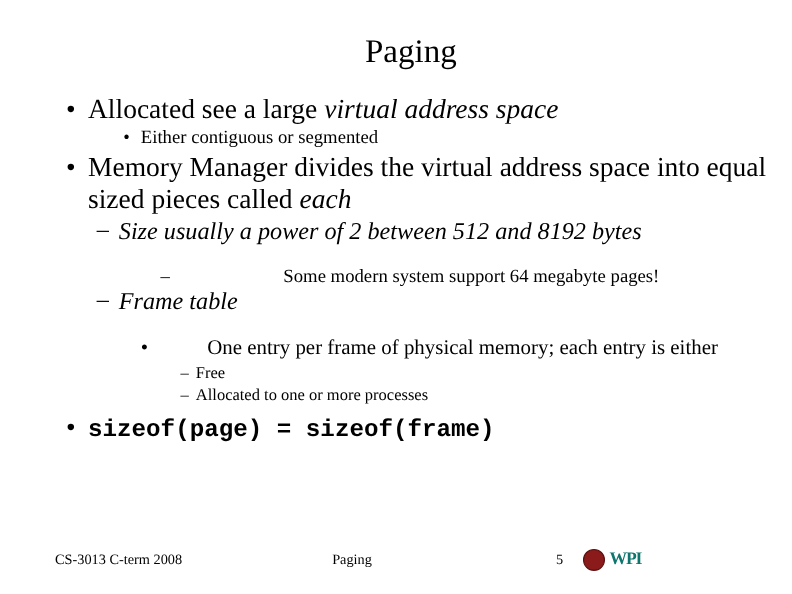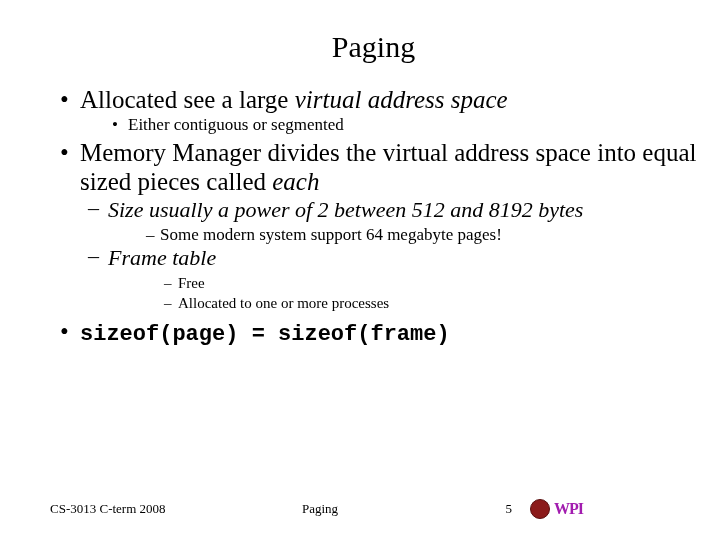--- a/index.html
+++ b/index.html
@@ -67,21 +67,22 @@
   }
   .lvl2.dash {
     font-size: 22px;
     padding-left: 58px;
     font-style: italic;
   }
   .lvl3 {
     font-size: 17px;
     line-height: 1.2;
     padding-left: 110px;
-    margin-top: 2px;
+    margin-top: 18px;
+    text-align: center;
   }
   .lvl3.dash::before {
     content: "–";
     position: absolute;
     left: 96px;
     top: 0;
   }
   .lvl3.dot::before {
     content: "•";
     position: absolute;
@@ -151,21 +152,21 @@
     height: 20px;
     border-radius: 50%;
     background: #8b1a1a;
     border: 1px solid #5a0f0f;
     box-sizing: border-box;
   }
   .logo .text {
     font-family: Georgia, "Times New Roman", serif;
     font-weight: bold;
     font-size: 16px;
-    color: #a21caf;
+    color: #0f766e;
     letter-spacing: -1px;
   }
 </style>
 </head>
 <body>
 
 <div class="slide">
 
   <h1 class="title">Paging</h1>
 
@@ -175,20 +176,21 @@
     </li>
     <li class="lvl2 dot">Either contiguous or segmented</li>
 
     <li class="lvl1">
       <span>Memory Manager divides the virtual address space into equal sized pieces called </span><span class="italic">each</span>
     </li>
 
     <li class="lvl2 dash">Size usually a power of 2 between 512 and 8192 bytes</li>
     <li class="lvl3 dash">Some modern system support 64 megabyte pages!</li>
     <li class="lvl2 dash">Frame table</li>
+    <li class="lvl3 dot">One entry per frame of physical memory; each entry is either</li>
     <li class="lvl4">Free</li>
     <li class="lvl4">Allocated to one or more processes</li>
 
     <li class="lvl1" style="margin-top:6px;">
       <span class="mono">sizeof(page) = sizeof(frame)</span>
     </li>
   </ul>
 
   <div class="footer">
     <div class="left">CS-3013 C-term 2008</div>

